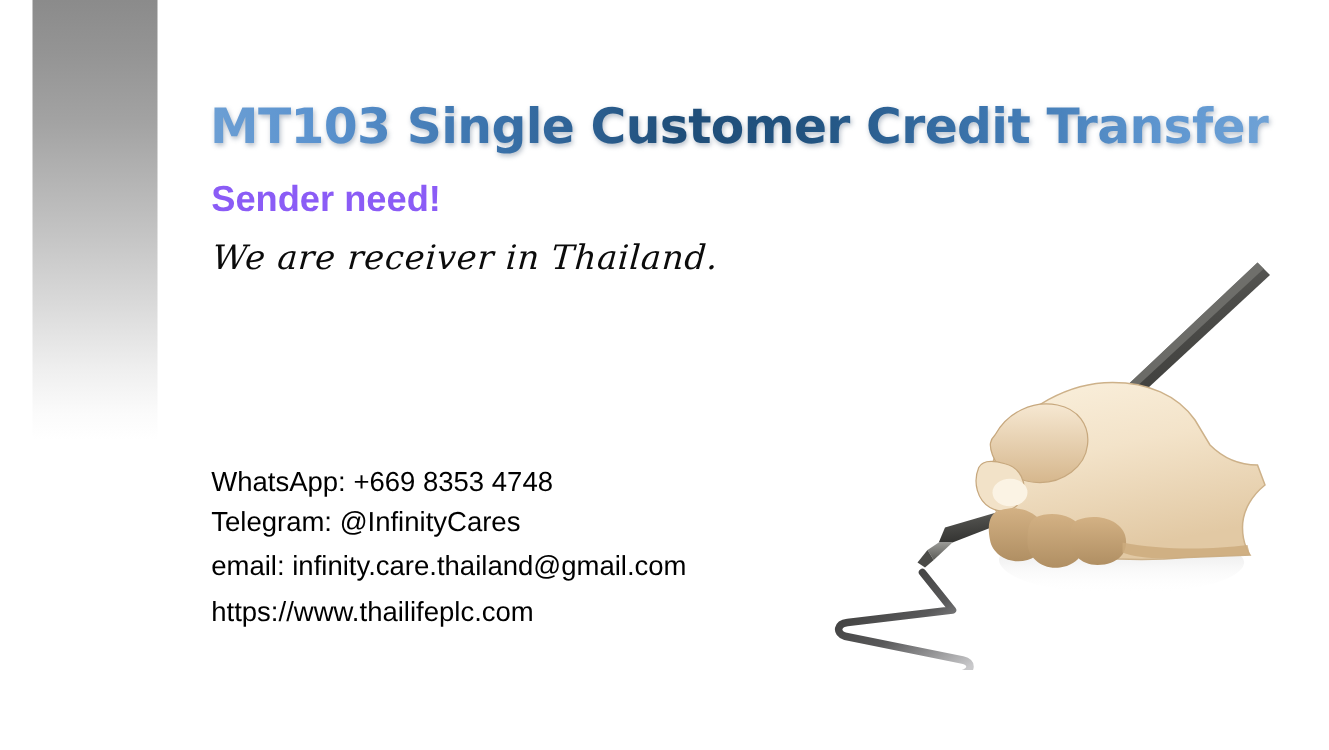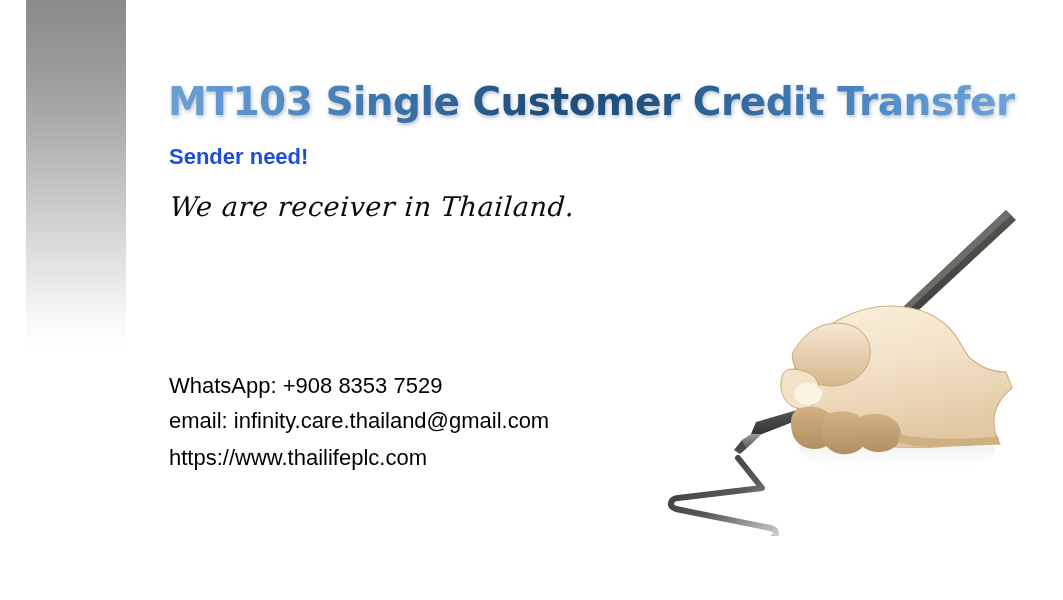--- a/index.html
+++ b/index.html
@@ -63,22 +63,22 @@
     text-align: right;
   }
 
   
   #headline {
     position: absolute;
     left: 169px;
     top: 144px;
     font-family: "Liberation Sans", sans-serif;
     font-weight: bold;
-    font-size: 22px;
-    color: #1d4ed8;
+    font-size: 29px;
+    color: #8b5cf6;
     white-space: nowrap;
   }
 
   
   #script-line {
     position: absolute;
     left: 169px;
     top: 191px;
     font-family: "DejaVu Serif", serif;
     font-style: italic;
@@ -129,21 +129,22 @@
 
   <div id="side-bar"></div>
 
   <div id="title">MT103 Single Customer Credit Transfer</div>
 
   <div id="headline">Sender need!</div>
 
   <div id="script-line">We are receiver in Thailand.</div>
 
   <div id="contact-block">
-    <div class="contact-line">WhatsApp: +908 8353 7529</div>
+    <div class="contact-line">WhatsApp: +669 8353 4748</div>
+    <div class="contact-line">Telegram: @InfinityCares</div>
     <div class="contact-line loose">email: infinity.care.thailand@gmail.com</div>
     <div class="contact-line loose">https://www.thailifeplc.com</div>
   </div>
 
   <div id="hand-illustration">
     <svg viewBox="0 0 400 340" xmlns="http://www.w3.org/2000/svg">
       <defs>
         <linearGradient id="skinGrad" x1="0" y1="0" x2="0.3" y2="1">
           <stop offset="0%" stop-color="#faf0dd"></stop>
           <stop offset="45%" stop-color="#f3e3c9"></stop>

